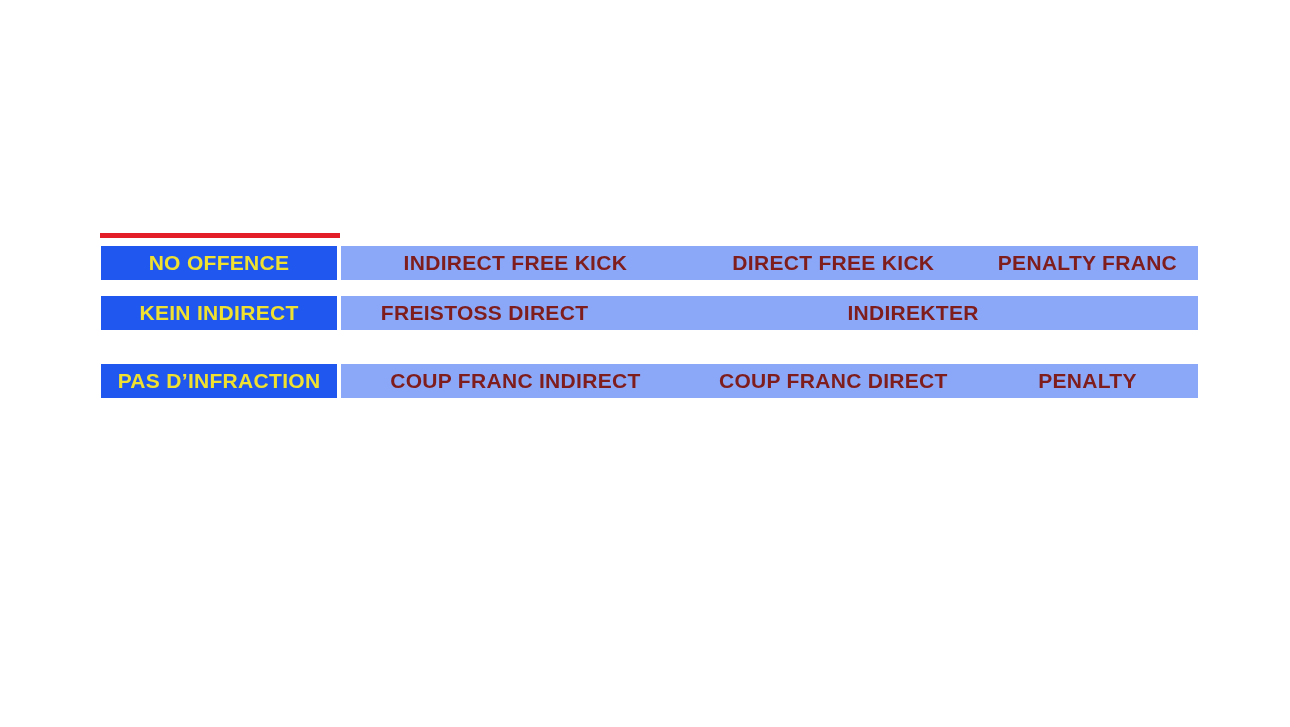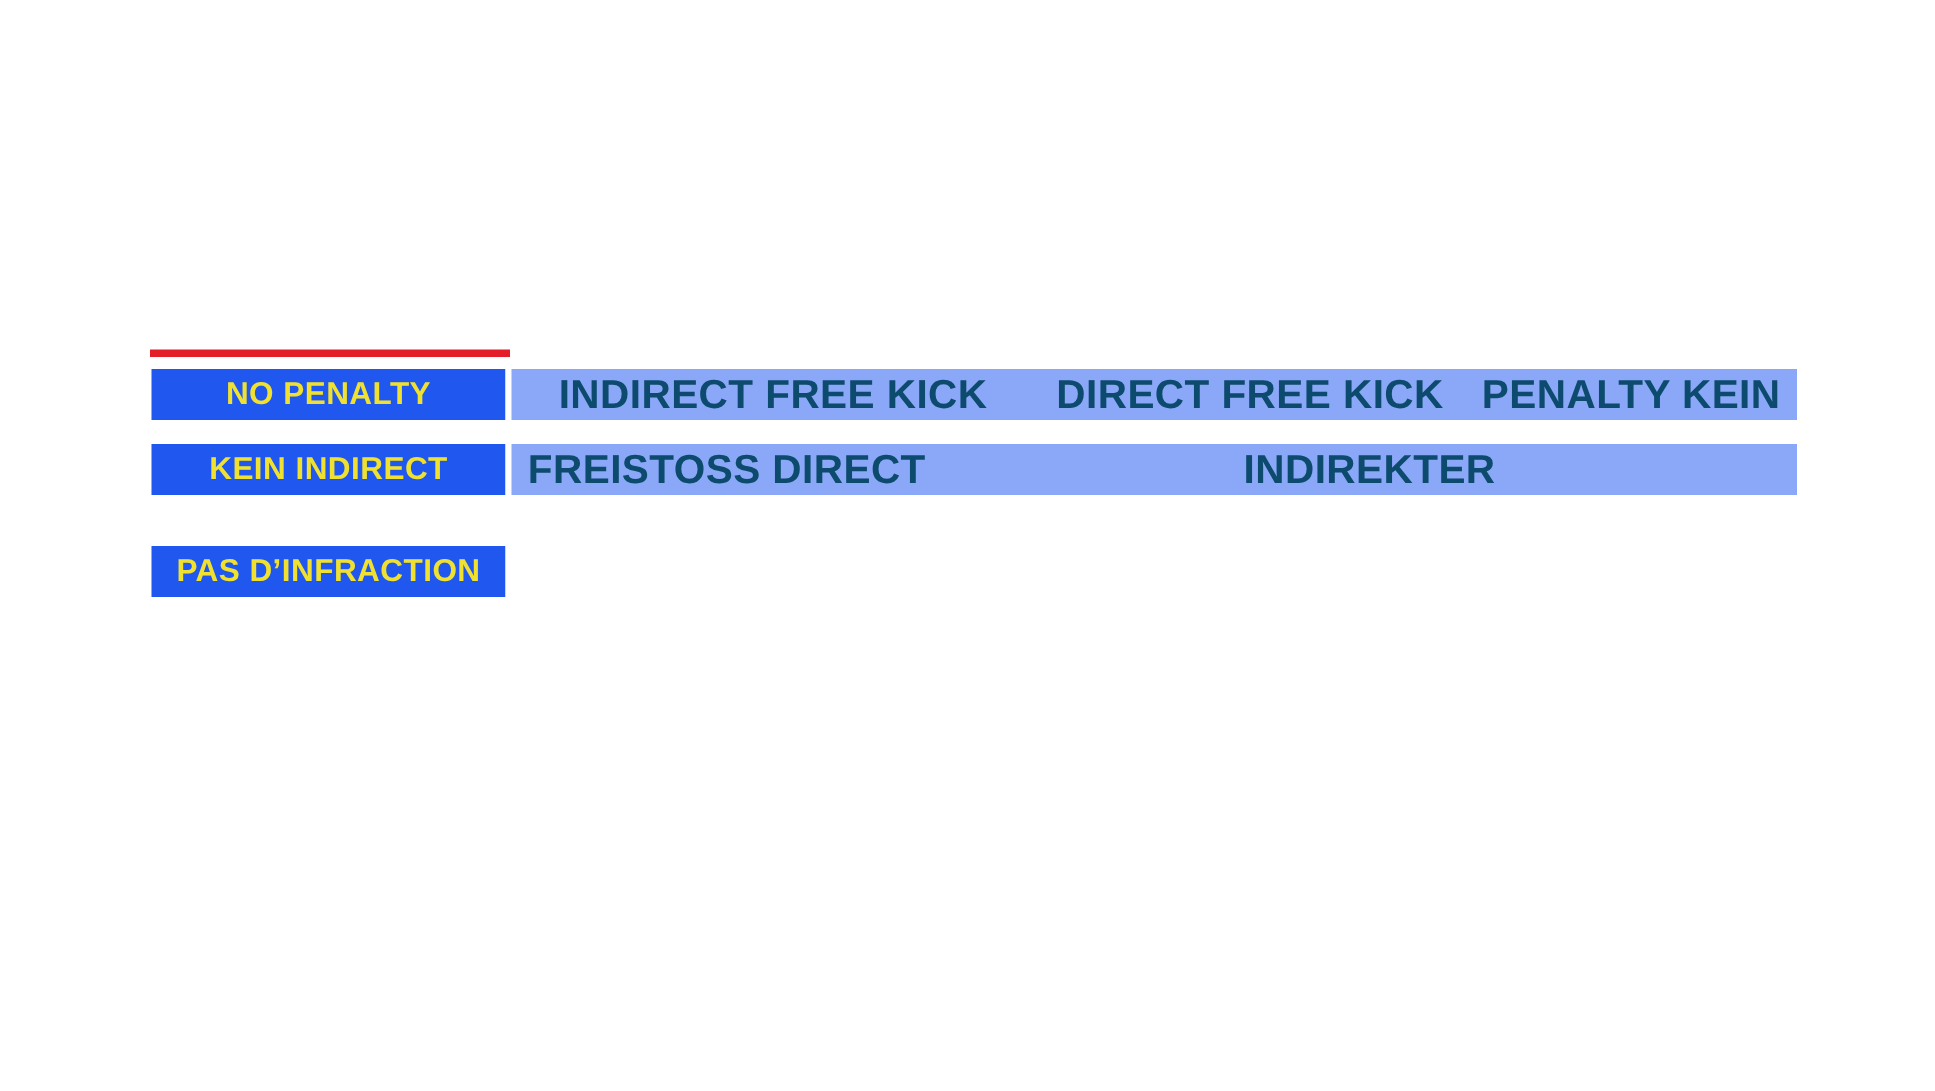--- a/index.html
+++ b/index.html
@@ -48,22 +48,22 @@
   }
   .cell-gap {
     width: 4px;
     flex: 0 0 4px;
     background: #ffffff;
   }
   .term-bar {
     flex: 1 1 auto;
     background: #8ba7f7;
     display: flex;
-    color: #0c4a6e;
-    font-size: 27px;
+    color: #7f1d1d;
+    font-size: 21px;
     font-weight: 700;
     letter-spacing: 0.3px;
   }
   .term-cell {
     display: flex;
     align-items: center;
     justify-content: center;
     white-space: nowrap;
   }
   .term-cell.c0 { flex: 0 0 40.7%; }
@@ -71,36 +71,41 @@
   .term-cell.c2 { flex: 1 1 auto; }
 </style>
 </head>
 <body>
 
 <div class="stage">
 
   <div class="accent-line"></div>
 
   <div class="term-row r0">
-    <div class="label-cell">NO PENALTY</div>
+    <div class="label-cell">NO OFFENCE</div>
     <div class="cell-gap"></div>
     <div class="term-bar">
       <div class="term-cell c0">INDIRECT FREE KICK</div>
       <div class="term-cell c1">DIRECT FREE KICK</div>
-      <div class="term-cell c2">PENALTY KEIN</div>
+      <div class="term-cell c2">PENALTY FRANC</div>
     </div>
   </div>
 
   <div class="term-row r1">
     <div class="label-cell">KEIN INDIRECT</div>
     <div class="cell-gap"></div>
     <div class="term-bar">
       <div class="term-cell c1">FREISTOSS DIRECT</div>
       <div class="term-cell c2">INDIREKTER</div>
     </div>
   </div>
 
   <div class="term-row r2">
     <div class="label-cell">PAS D’INFRACTION</div>
     <div class="cell-gap"></div>
+    <div class="term-bar">
+      <div class="term-cell c0">COUP FRANC INDIRECT</div>
+      <div class="term-cell c1">COUP FRANC DIRECT</div>
+      <div class="term-cell c2">PENALTY</div>
+    </div>
   </div>
 
 </div>
 
 </body></html>

